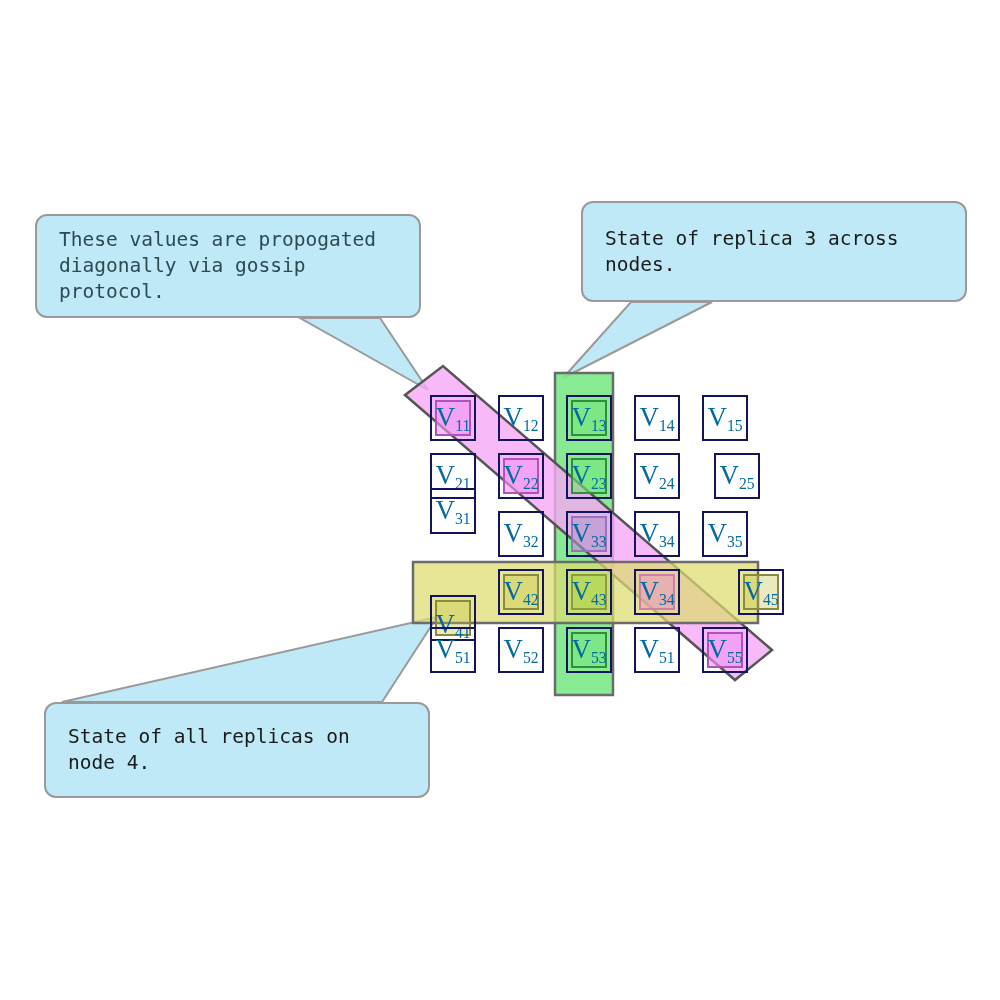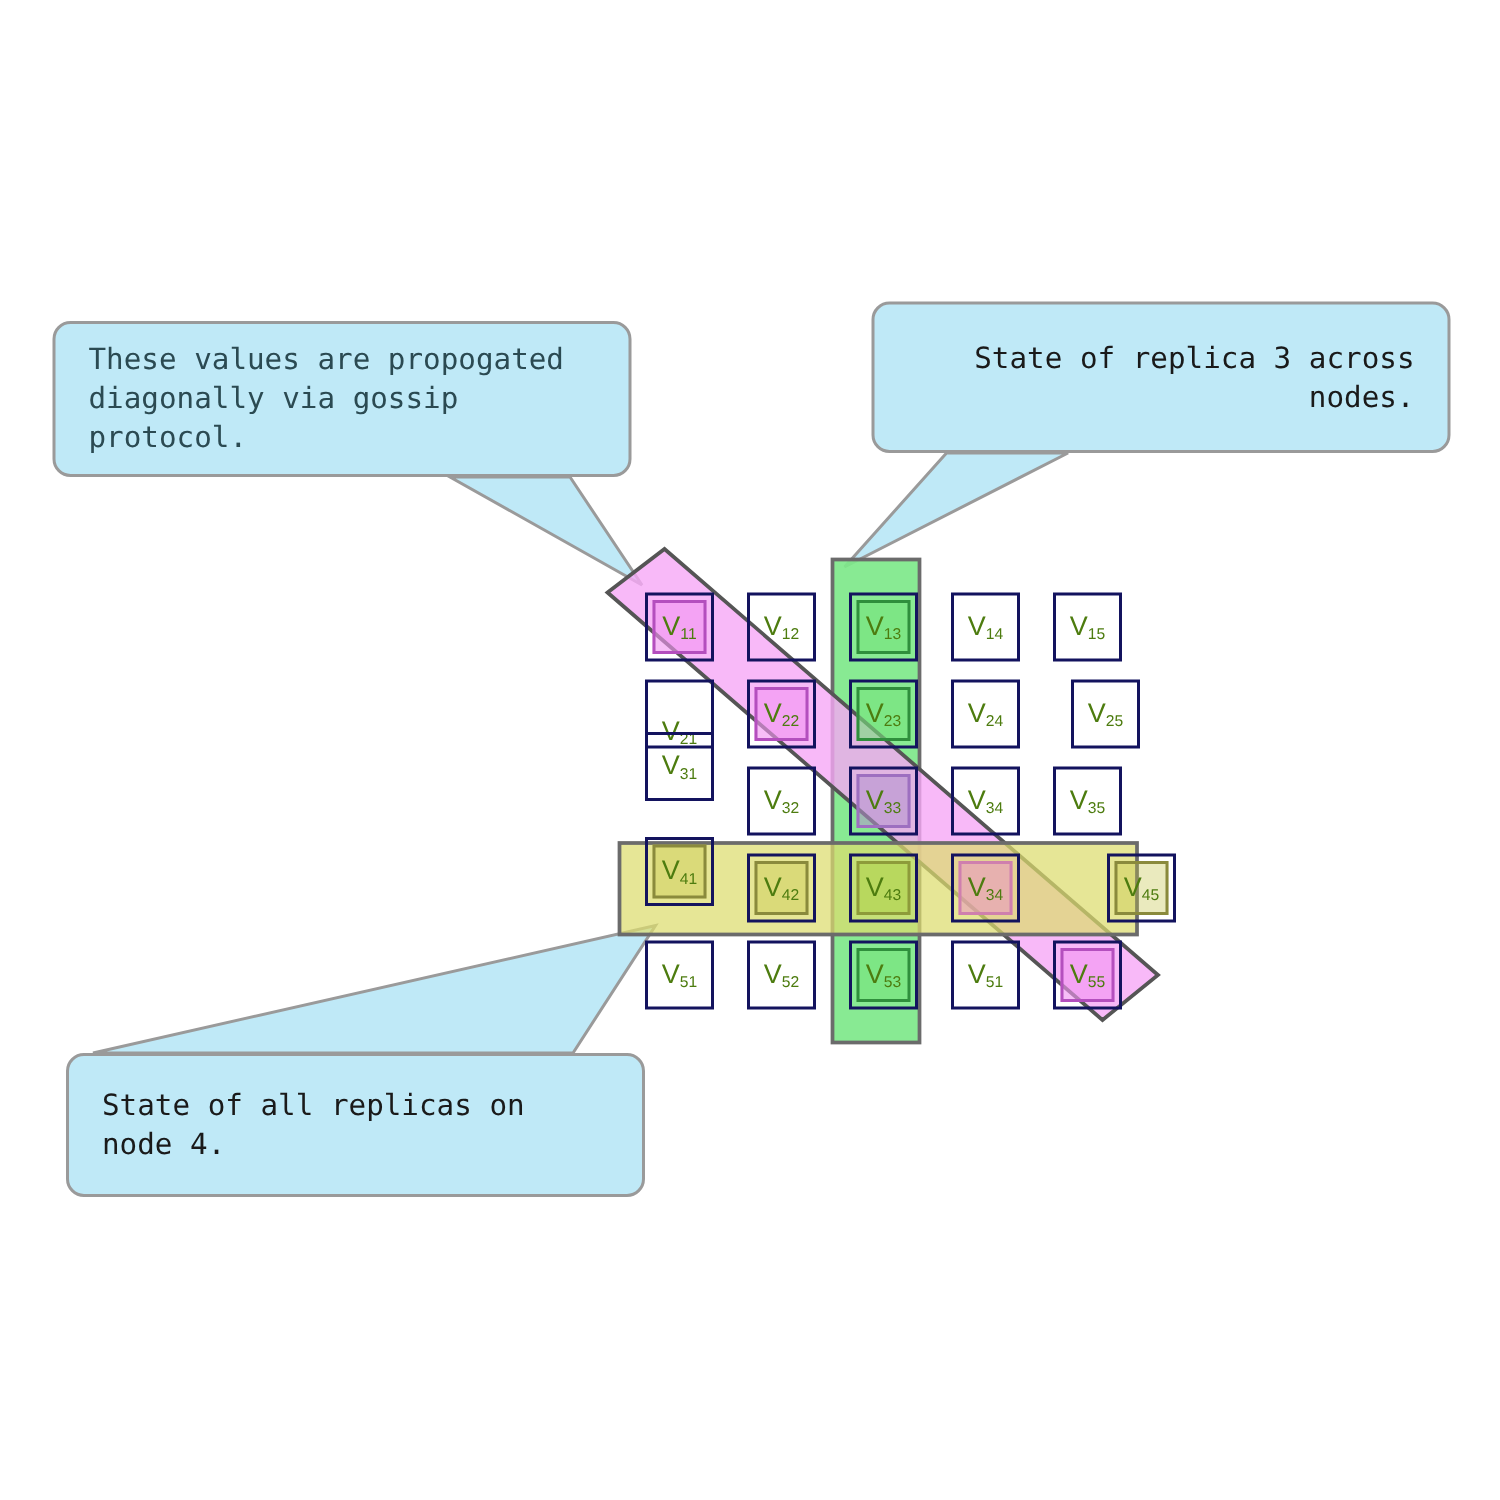--- a/index.html
+++ b/index.html
@@ -41,21 +41,21 @@
     font-family: "DejaVu Sans Mono", "Liberation Mono", monospace;
     font-size: 19.5px;
     line-height: 26px;
     white-space: pre-line;
     padding: 0 22px;
   }
   #callout-gossip {
     left: 35px; top: 214px; width: 386px; height: 104px;
   }
   #callout-replica3 {
-    left: 581px; top: 201px; width: 386px; height: 101px; text-align: right;
+    left: 581px; top: 201px; width: 386px; height: 101px;
   }
   #callout-node4 {
     left: 44px; top: 702px; width: 386px; height: 96px;
   }
   #callout-replica3 .ctext,
   #callout-node4 .ctext {
     color: #1a1a1a;
   }
 
   
@@ -80,23 +80,23 @@
     width: 46px;
     height: 46px;
     box-sizing: border-box;
     border: 2.5px solid #13135e;
     background: transparent;
     display: flex;
     align-items: center;
     justify-content: center;
   }
   .cell .lbl {
-    font-family: Liberation Sans, sans-serif;
-    font-size: 18px;
-    color: #4d7c0f;
+    font-family: Liberation Serif, serif;
+    font-size: 27px;
+    color: #0369a1;
     line-height: 1;
     letter-spacing: 0px;
     position: relative;
     top: -1px;
   }
   .cell .lbl sub {
     font-size: 0.58em;
     vertical-align: baseline;
     position: relative;
     top: 0.33em;
@@ -161,21 +161,21 @@
       <div class="cell hl-green" style="left: 566px; top: 395px;">
         <div class="inner"></div>
         <span class="lbl">V<sub>13</sub></span>
       </div>
       <div class="cell" style="left: 634px; top: 395px;">
         <span class="lbl">V<sub>14</sub></span>
       </div>
       <div class="cell" style="left: 702px; top: 395px;">
         <span class="lbl">V<sub>15</sub></span>
       </div>
-      <div class="cell" style="left: 430px; top: 453px; align-items: flex-end;">
+      <div class="cell" style="left: 430px; top: 453px;">
         <span class="lbl">V<sub>21</sub></span>
       </div>
       <div class="cell hl-pink" style="left: 498px; top: 453px; align-items: center;">
         <div class="inner"></div>
         <span class="lbl">V<sub>22</sub></span>
       </div>
       <div class="cell hl-green" style="left: 566px; top: 453px;">
         <div class="inner"></div>
         <span class="lbl">V<sub>23</sub></span>
       </div>
@@ -194,21 +194,21 @@
       <div class="cell hl-purple" style="left: 566px; top: 511px;">
         <div class="inner"></div>
         <span class="lbl">V<sub>33</sub></span>
       </div>
       <div class="cell" style="left: 634px; top: 511px;">
         <span class="lbl">V<sub>34</sub></span>
       </div>
       <div class="cell" style="left: 702px; top: 511px;">
         <span class="lbl">V<sub>35</sub></span>
       </div>
-      <div class="cell hl-olive" style="left: 430px; top: 558px;">
+      <div class="cell hl-olive" style="left: 430px; top: 595px; align-items: flex-end;">
         <div class="inner"></div>
         <span class="lbl">V<sub>41</sub></span>
       </div>
       <div class="cell hl-olive" style="left: 498px; top: 569px;">
         <div class="inner"></div>
         <span class="lbl">V<sub>42</sub></span>
       </div>
       <div class="cell hl-yellowgreen" style="left: 566px; top: 569px;">
         <div class="inner"></div>
         <span class="lbl">V<sub>43</sub></span>

